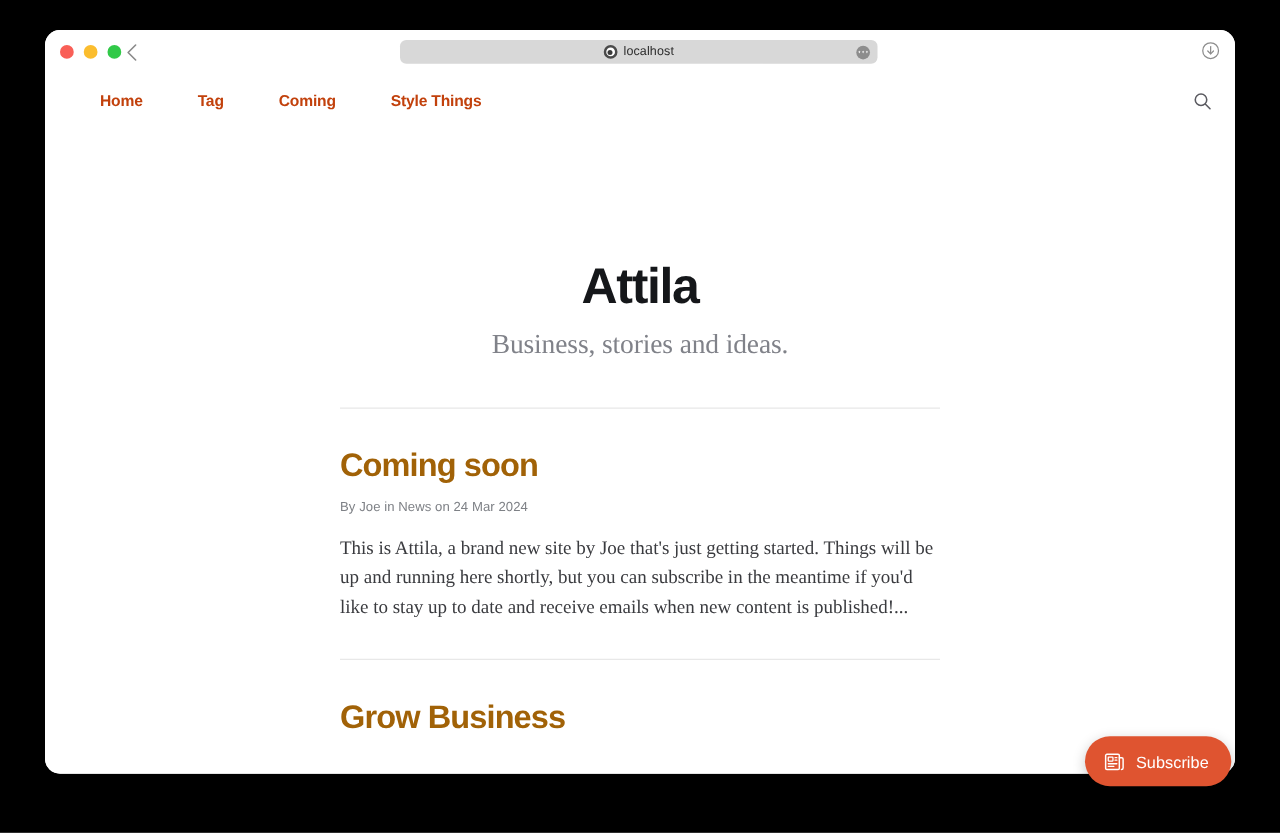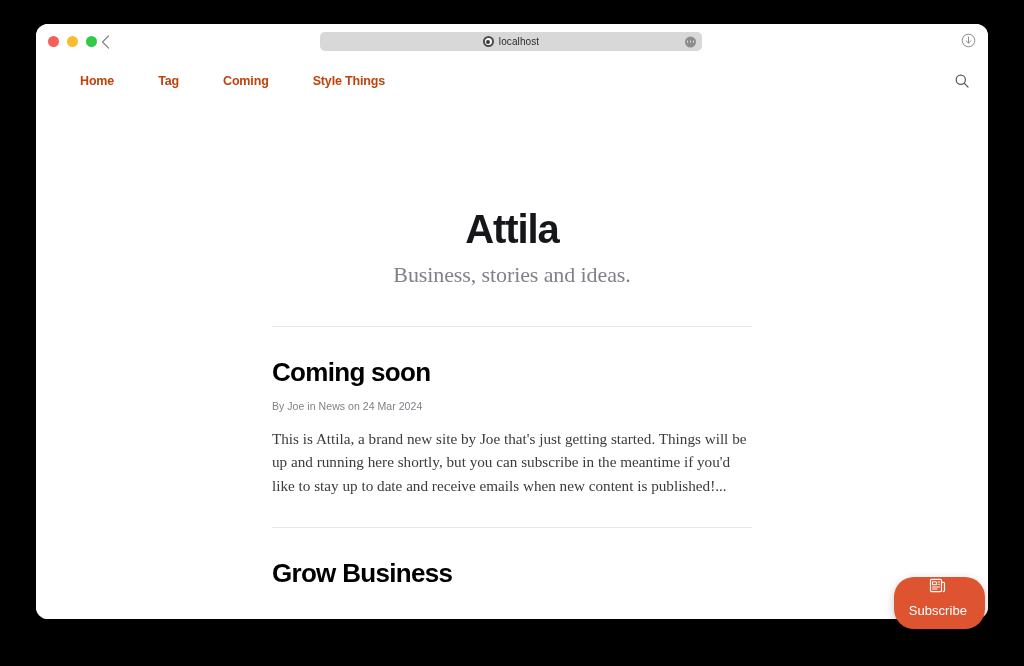--- a/index.html
+++ b/index.html
@@ -225,21 +225,21 @@
   }
 
   .post {
     padding-top: 31px;
     padding-bottom: 29px;
   }
   .post-title {
     font-family: "Liberation Sans", sans-serif;
     font-size: 26px;
     font-weight: 700;
-    color: #000000;
+    color: #a16207;
     letter-spacing: -0.7px;
     line-height: 1.15;
     cursor: pointer;
   }
   .post-meta {
     font-family: "Liberation Sans", sans-serif;
     font-size: 10.5px;
     color: #7e8186;
     margin-top: 12px;
     letter-spacing: 0.05px;
@@ -255,31 +255,30 @@
   .post-last {
     padding-top: 31px;
     padding-bottom: 0;
   }
 
   
   .subscribe-btn {
     position: absolute;
     right: 39px;
     bottom: 37px;
-    height: 52px;
+    height: 40px;
     padding: 0 18px 0 15px;
     background: #df5430;
     border: none;
     border-radius: 20px;
     display: flex;
     align-items: center;
     gap: 9px;
     cursor: pointer;
     box-shadow: 0 3px 10px rgba(0,0,0,0.22);
-    flex-direction: column;
   }
   .subscribe-label {
     font-family: "Liberation Sans", sans-serif;
     font-size: 13px;
     color: #ffffff;
     letter-spacing: 0.05px;
     white-space: nowrap;
   }
   .newsletter-icon { width: 17px; height: 17px; display:block; }
 </style>

